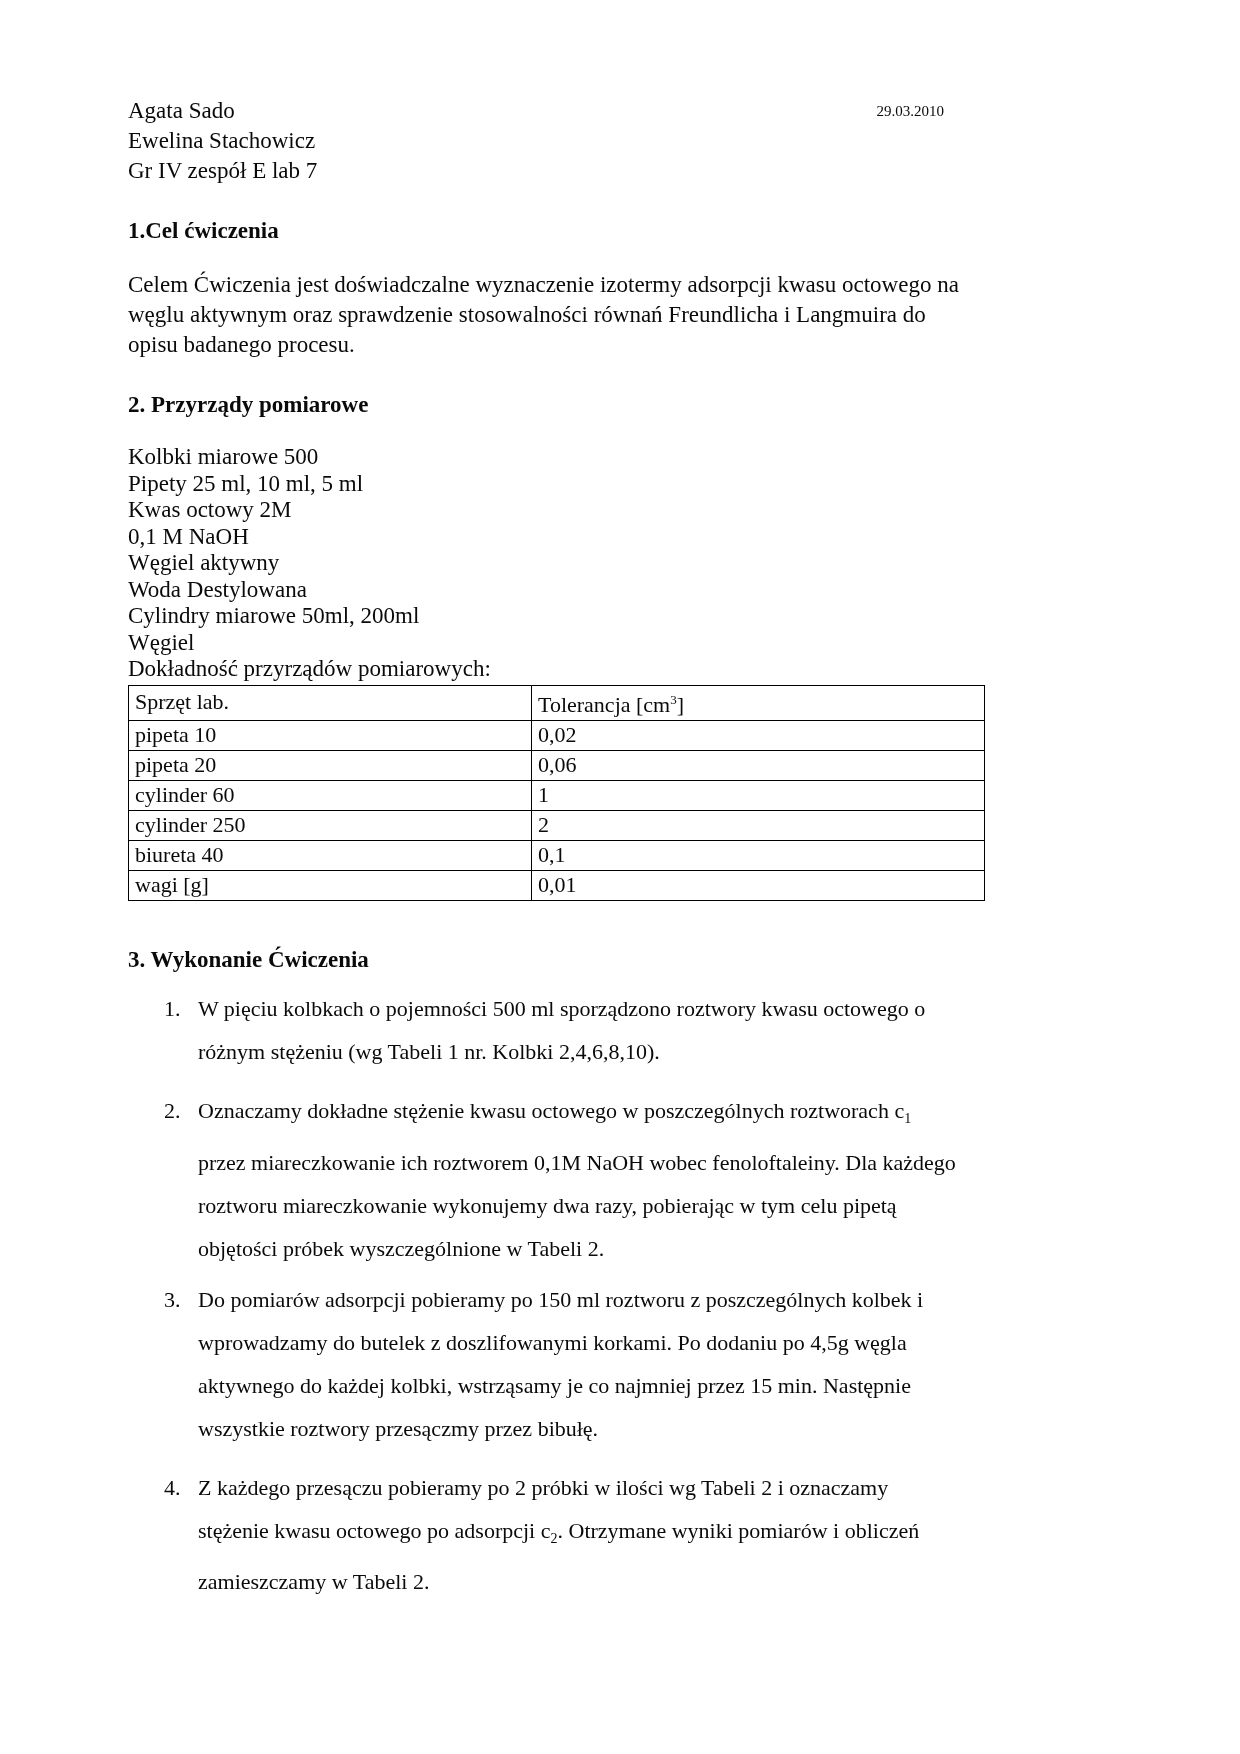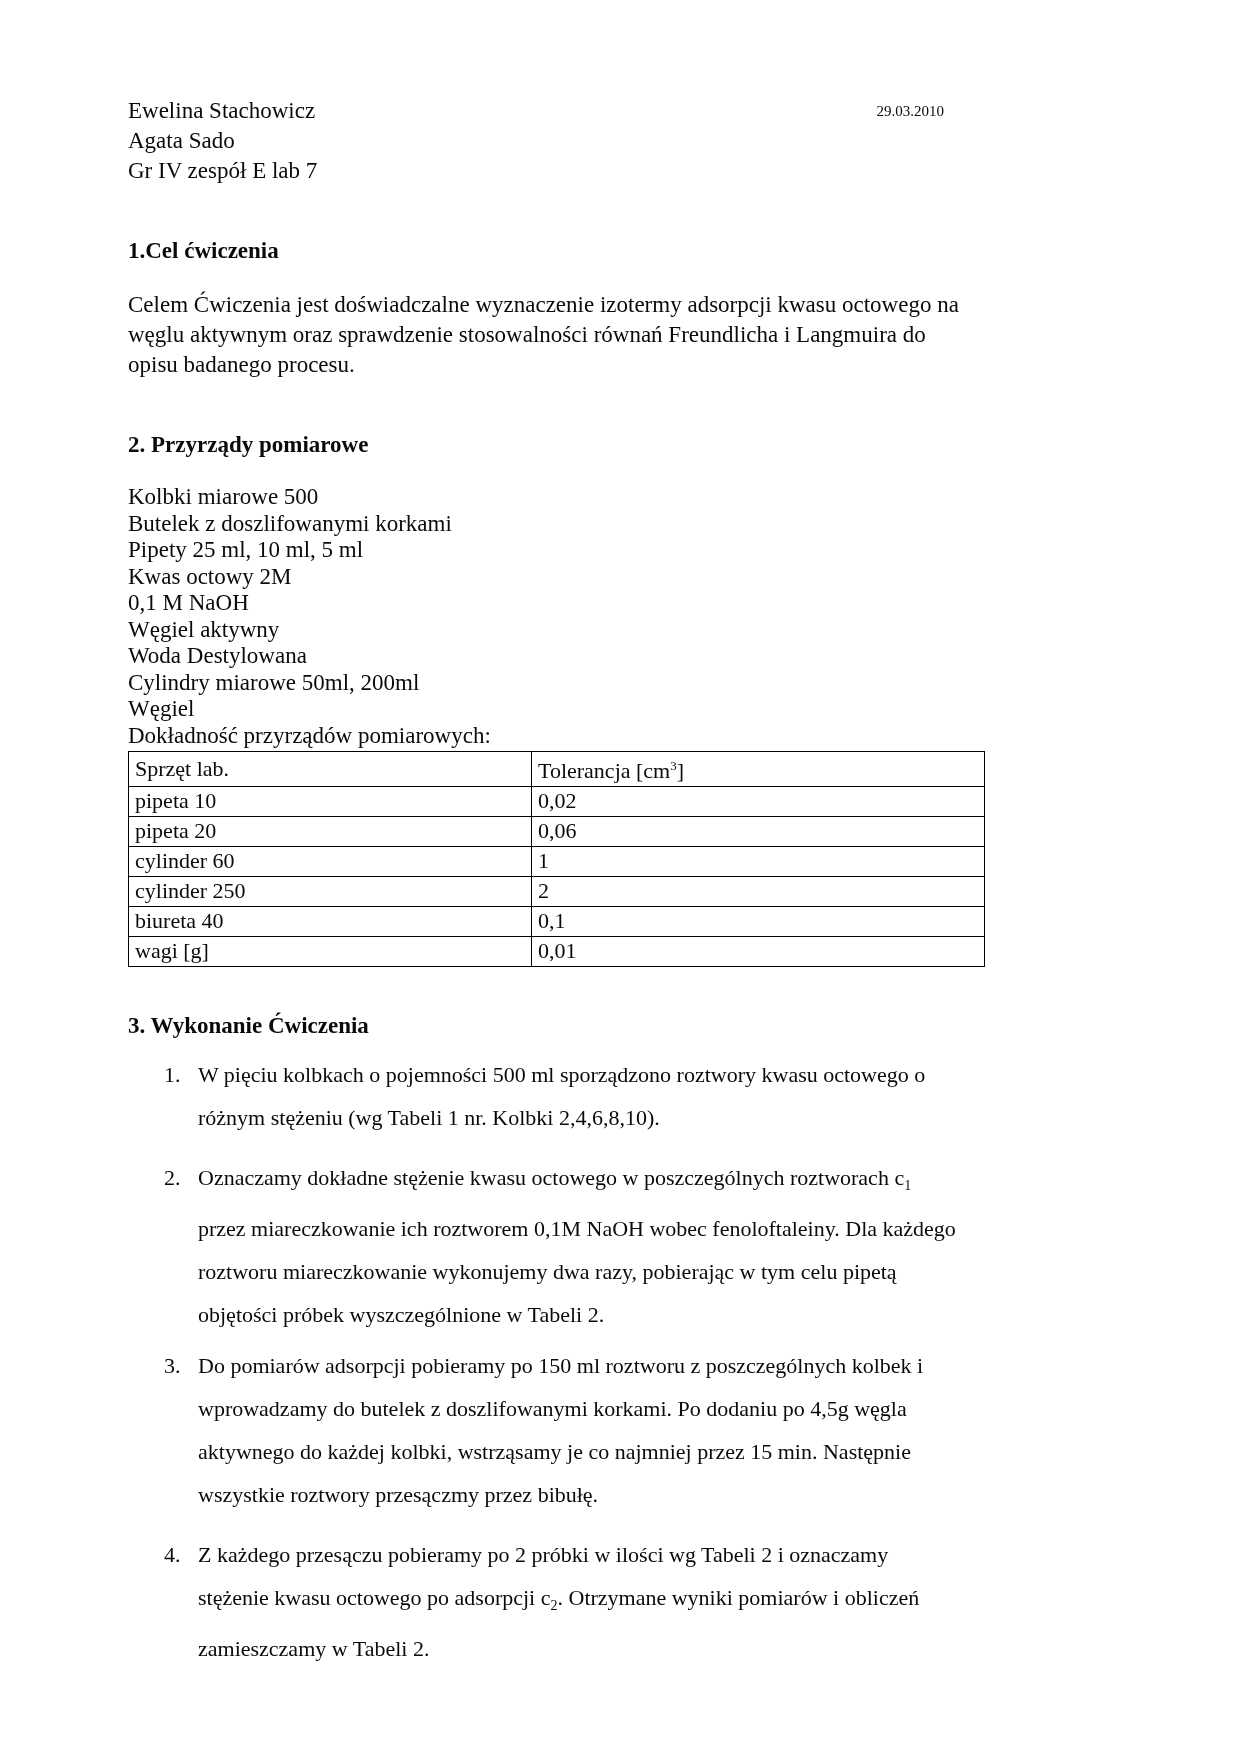--- a/index.html
+++ b/index.html
@@ -49,21 +49,21 @@
     text-align: center;
     font-size: 23px;
     margin-top: 36px;
     letter-spacing: 0.5px;
   }
 
   
   .section-heading {
     font-weight: bold;
     font-size: 23px;
-    margin-top: 52px;
+    margin-top: 32px;
     margin-bottom: 0;
   }
 
   .para {
     font-size: 23px;
     line-height: 30px;
     margin-top: 26px;
     text-align: left;
   }
 
@@ -121,36 +121,35 @@
   sub.sv { font-size: 14px; vertical-align: sub; }
 </style>
 </head>
 <body>
 
 <div class="page">
   <div class="content">
 
     <div class="header-block">
       <div class="header-names">
+        <div>Agata Sado</div>
         <div>Ewelina Stachowicz</div>
-        <div>Agata Sado</div>
         <div>Gr IV zespół E lab 7</div>
       </div>
       <div class="header-date">29.03.2010</div>
     </div>
 
 
     <div class="section-heading">1.Cel ćwiczenia</div>
     <div class="para">Celem Ćwiczenia jest doświadczalne wyznaczenie izotermy adsorpcji kwasu octowego na węglu aktywnym oraz sprawdzenie stosowalności równań Freundlicha i Langmuira do opisu badanego procesu.</div>
 
     <div class="section-heading">2. Przyrządy pomiarowe</div>
 
     <div class="equip-list">
       <div>Kolbki miarowe 500</div>
-      <div>Butelek z doszlifowanymi korkami</div>
       <div>Pipety 25 ml, 10 ml, 5 ml</div>
       <div>Kwas octowy 2M</div>
       <div>0,1 M NaOH</div>
       <div>Węgiel aktywny</div>
       <div>Woda Destylowana</div>
       <div>Cylindry miarowe 50ml, 200ml</div>
       <div>Węgiel</div>
       <div class="equip-caption">Dokładność przyrządów pomiarowych:</div>
     </div>
 

